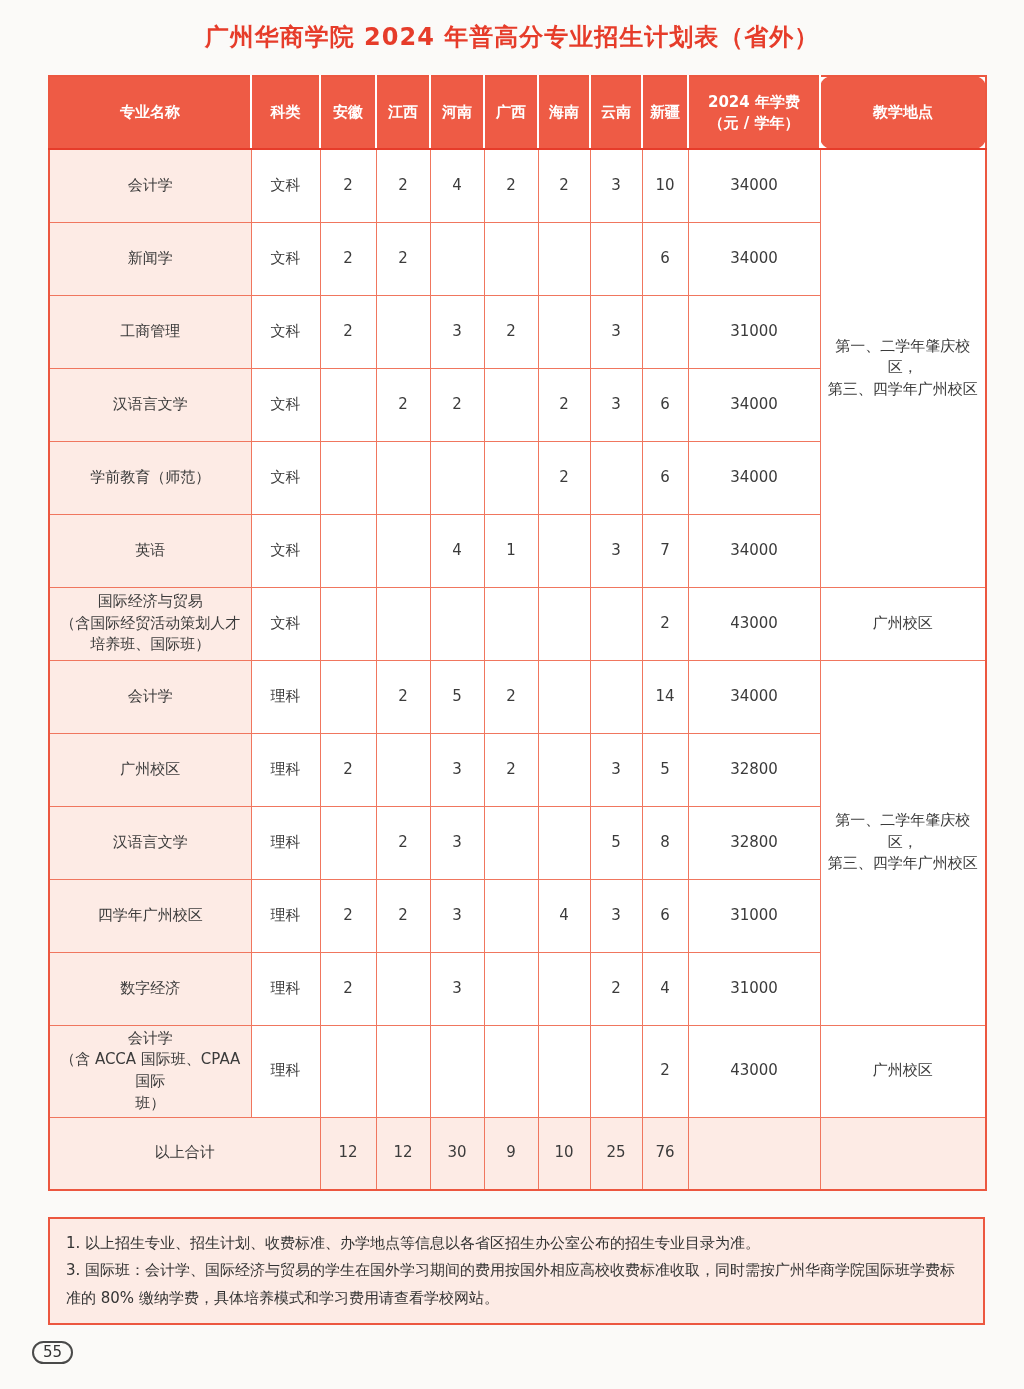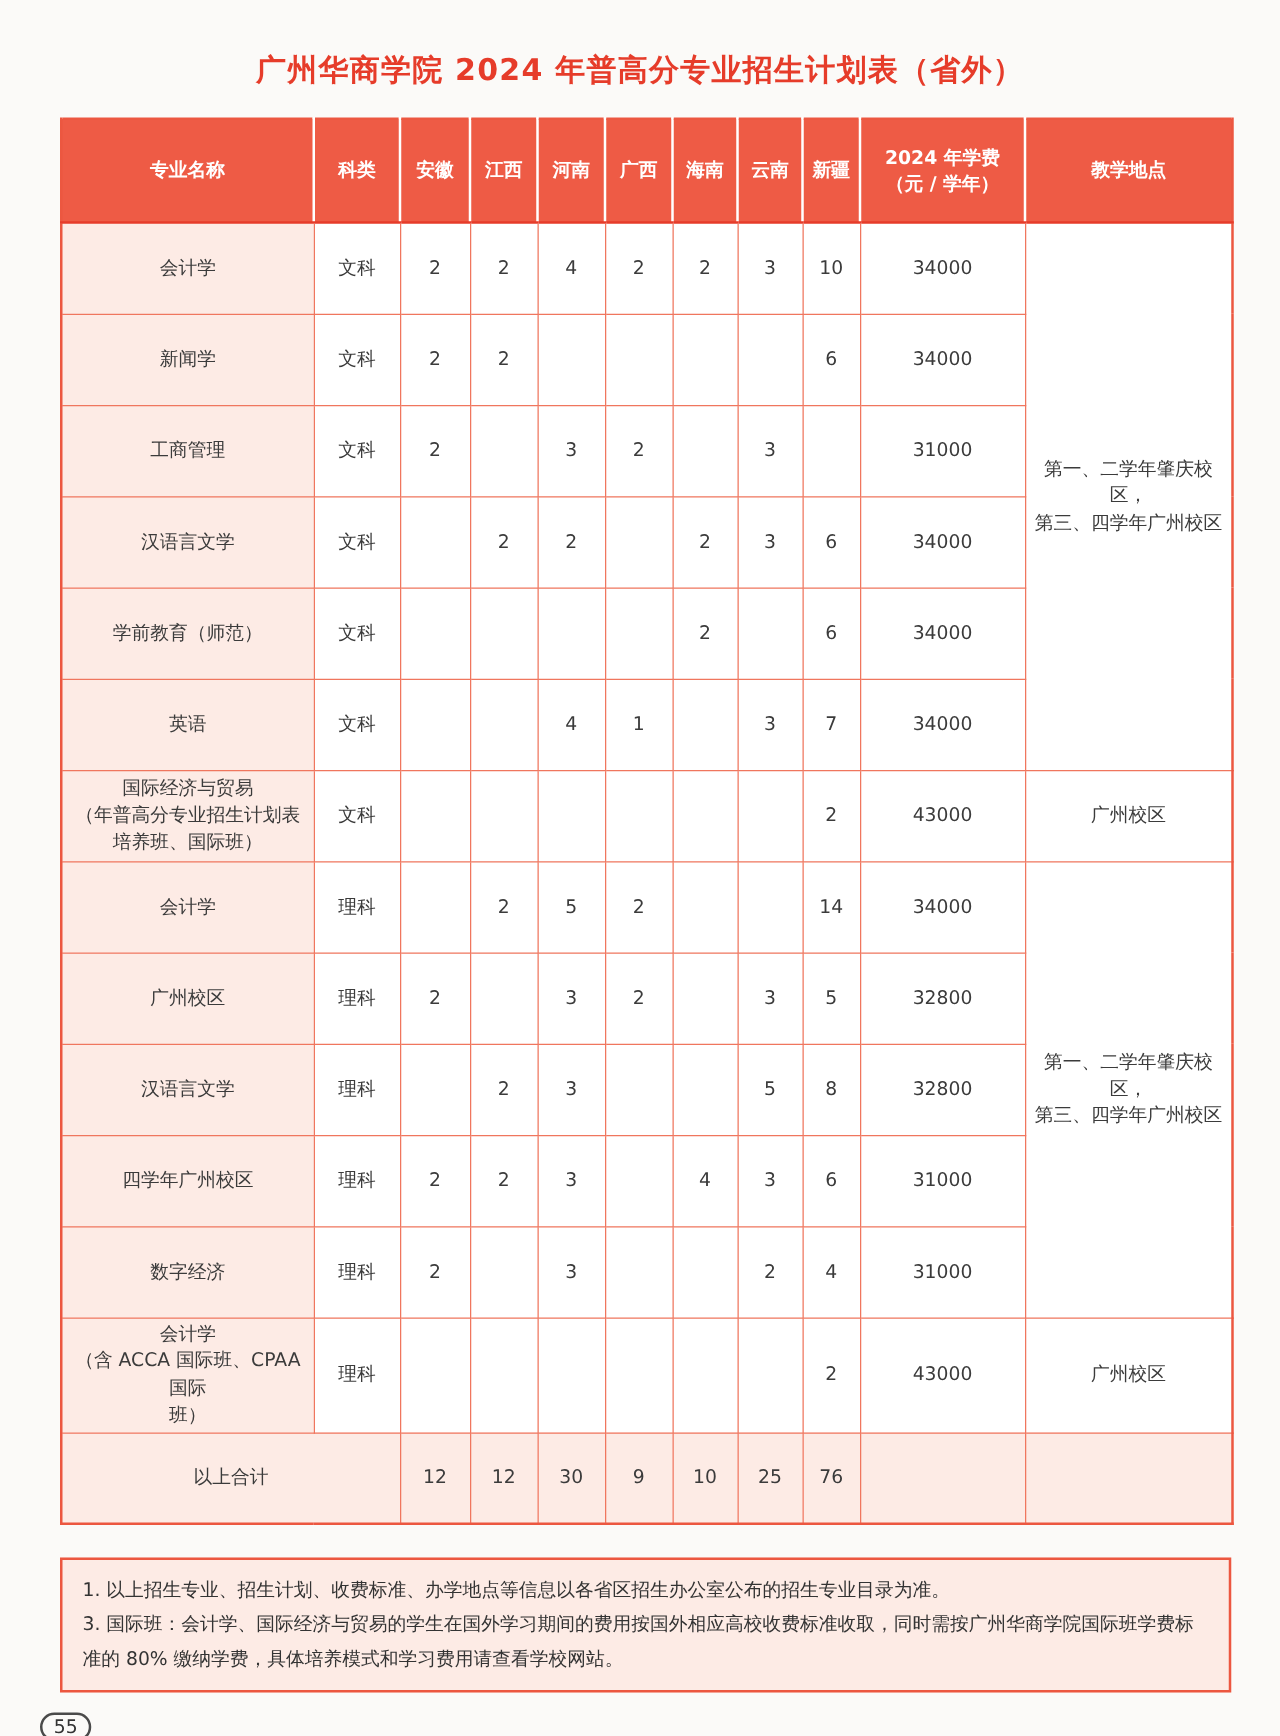--- a/index.html
+++ b/index.html
@@ -19,52 +19,52 @@
     font-family:"DejaVu Sans","Liberation Sans",sans-serif;
     color:var(--text-dark);
     position:relative;
   }
   .title{
     text-align:center;
     color:var(--accent-red);
     font-size:24px;
     font-weight:bold;
     letter-spacing:1px;
-    padding-top:40px;
+    padding-top:21px;
     margin-bottom:22px;
   }
   table.plan{
     margin-left:48px;
     width:937px;
     border-collapse:collapse;
     table-layout:fixed;
     background:#ffffff;
     border:2px solid var(--border-outer);
   }
   col.c0{width:202px;} col.c1{width:69px;} col.c2{width:56px;}
   col.c3{width:54px;}  col.c4{width:54px;} col.c5{width:54px;}
   col.c6{width:52px;}  col.c7{width:52px;} col.c8{width:46px;}
   col.c9{width:132px;} col.c10{width:166px;}
-  thead tr{height:83px;}
+  thead tr{height:73px;}
   th{
     background:var(--header-bg);
     color:#ffffff;
     font-size:15px;
     font-weight:bold;
     text-align:center;
     vertical-align:middle;
     white-space:pre-line;
     border-left:2px solid #ffffff;
     border-right:2px solid #ffffff;
     border-bottom:2px solid var(--accent-red);
     border-top:none;
     line-height:1.4;
   }
   th:first-child{border-left:2px solid var(--border-outer);}
-  th:last-child{border-right:2px solid var(--border-outer);}
+  th:last-child{border-right:2px solid var(--border-outer);border-radius:12px;}
   tbody tr{height:73px;margin-left:16px;}
   td{
     border:1px solid var(--border-inner);
     text-align:center;
     vertical-align:middle;
     font-size:15px;
     color:var(--text-dark);
     background:#ffffff;
     white-space:pre-line;
     line-height:1.45;
@@ -204,21 +204,21 @@
         <td></td>
         <td>4</td>
         <td>1</td>
         <td></td>
         <td>3</td>
         <td>7</td>
         <td>34000</td>
       </tr>
       <tr>
         <td class="pink">国际经济与贸易
-（年普高分专业招生计划表
+（含国际经贸活动策划人才
 培养班、国际班）</td>
         <td>文科</td>
         <td></td>
         <td></td>
         <td></td>
         <td></td>
         <td></td>
         <td></td>
         <td>2</td>
         <td>43000</td>

